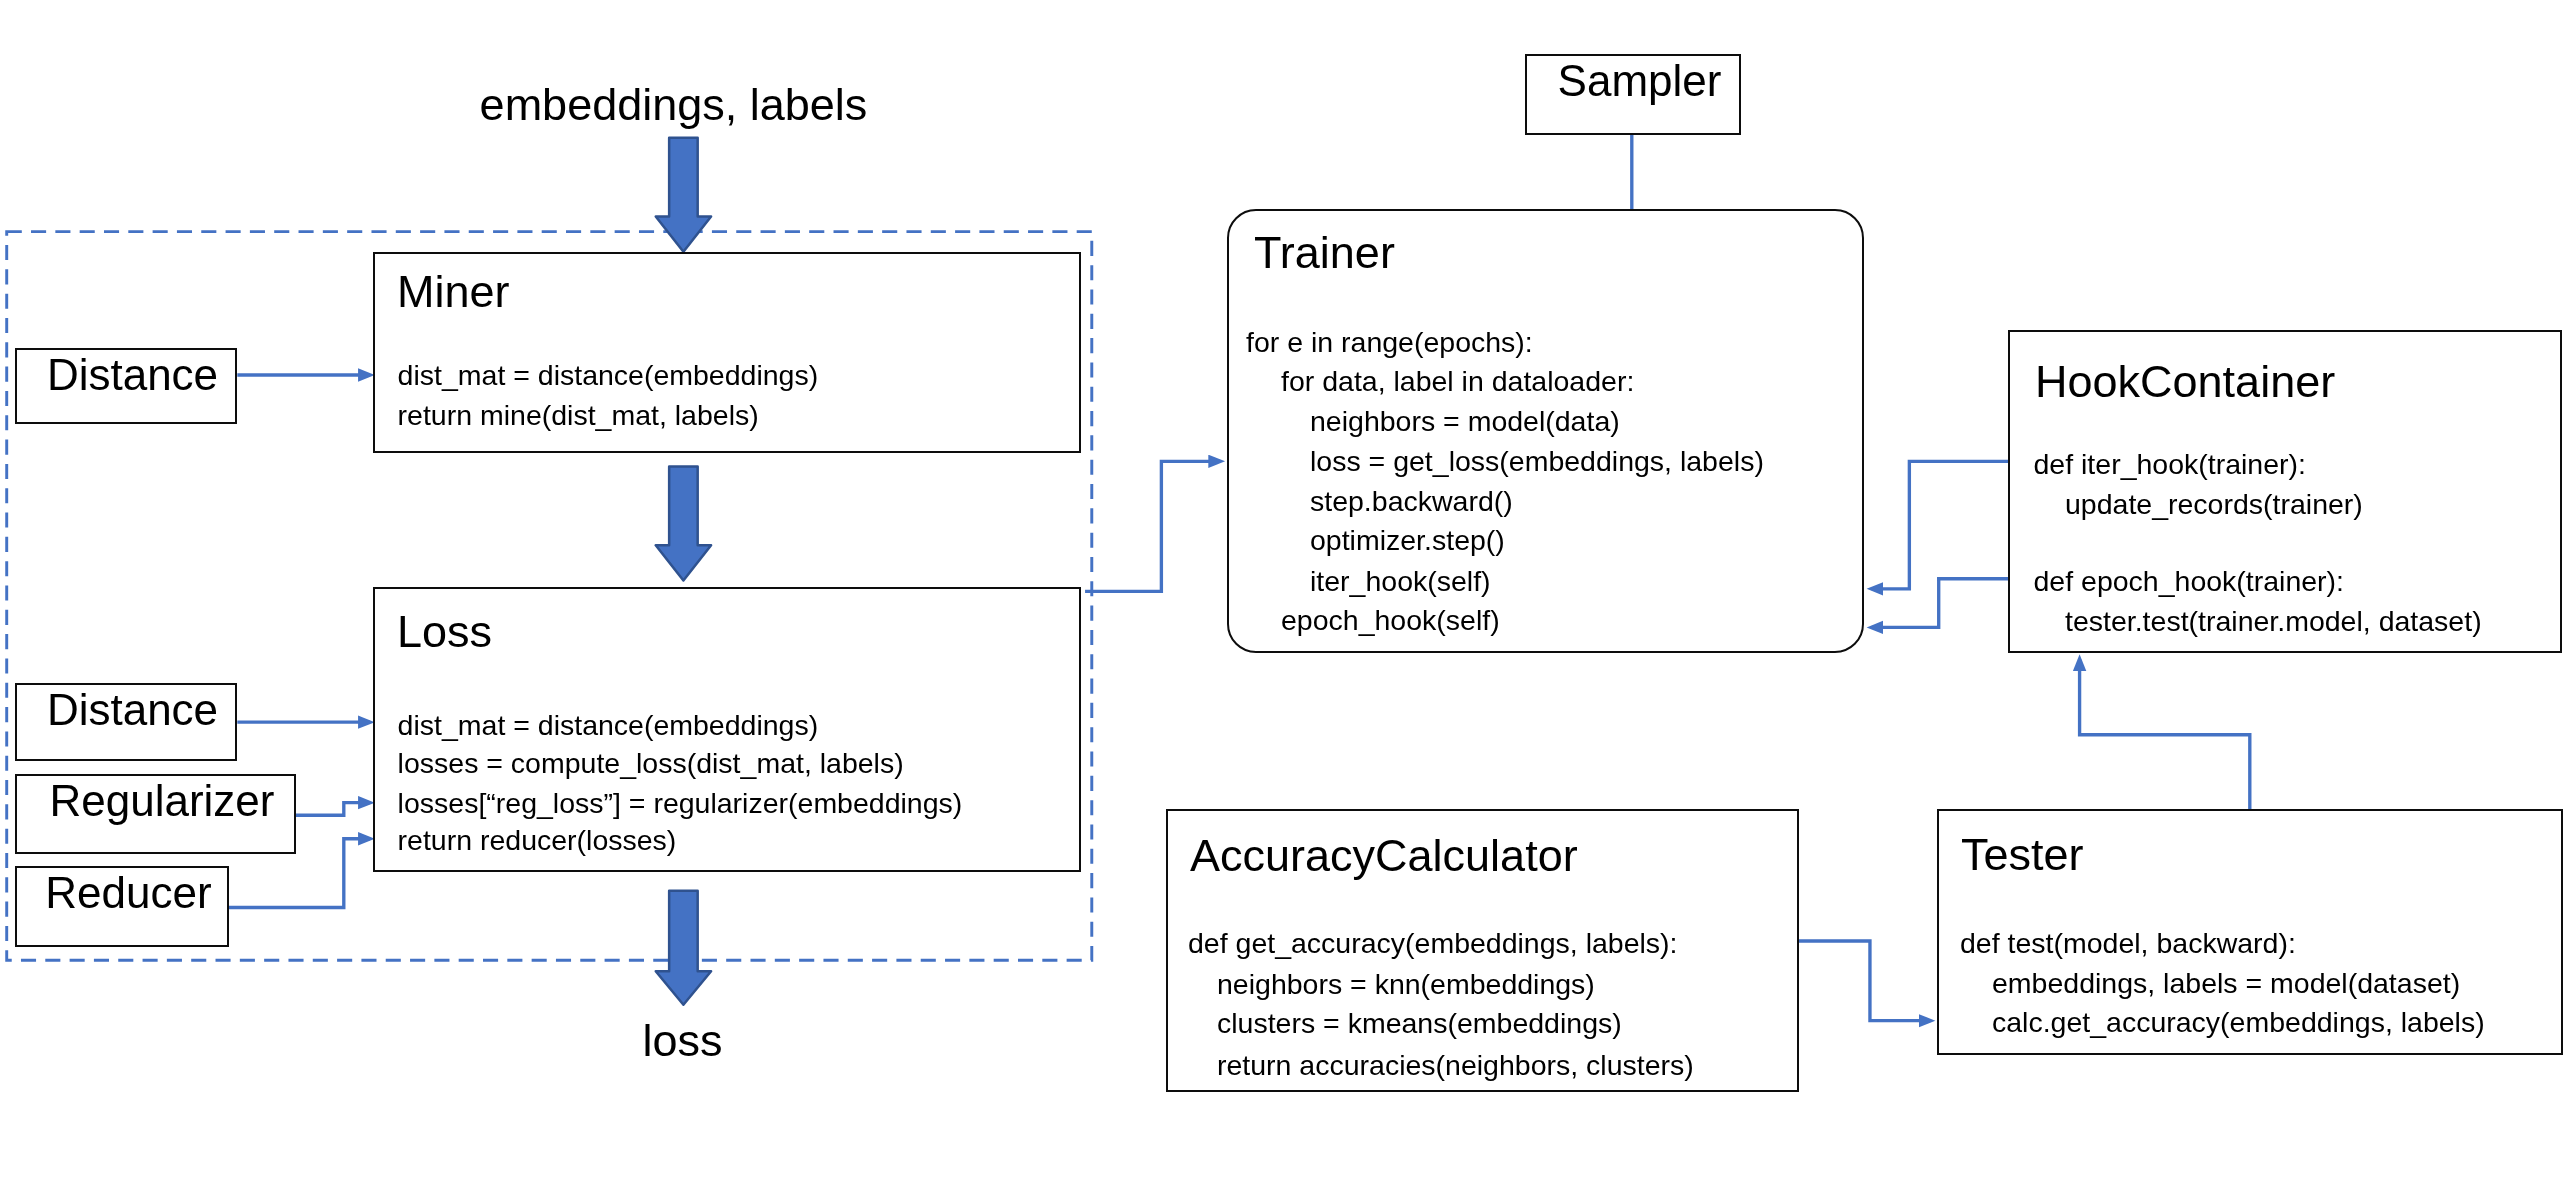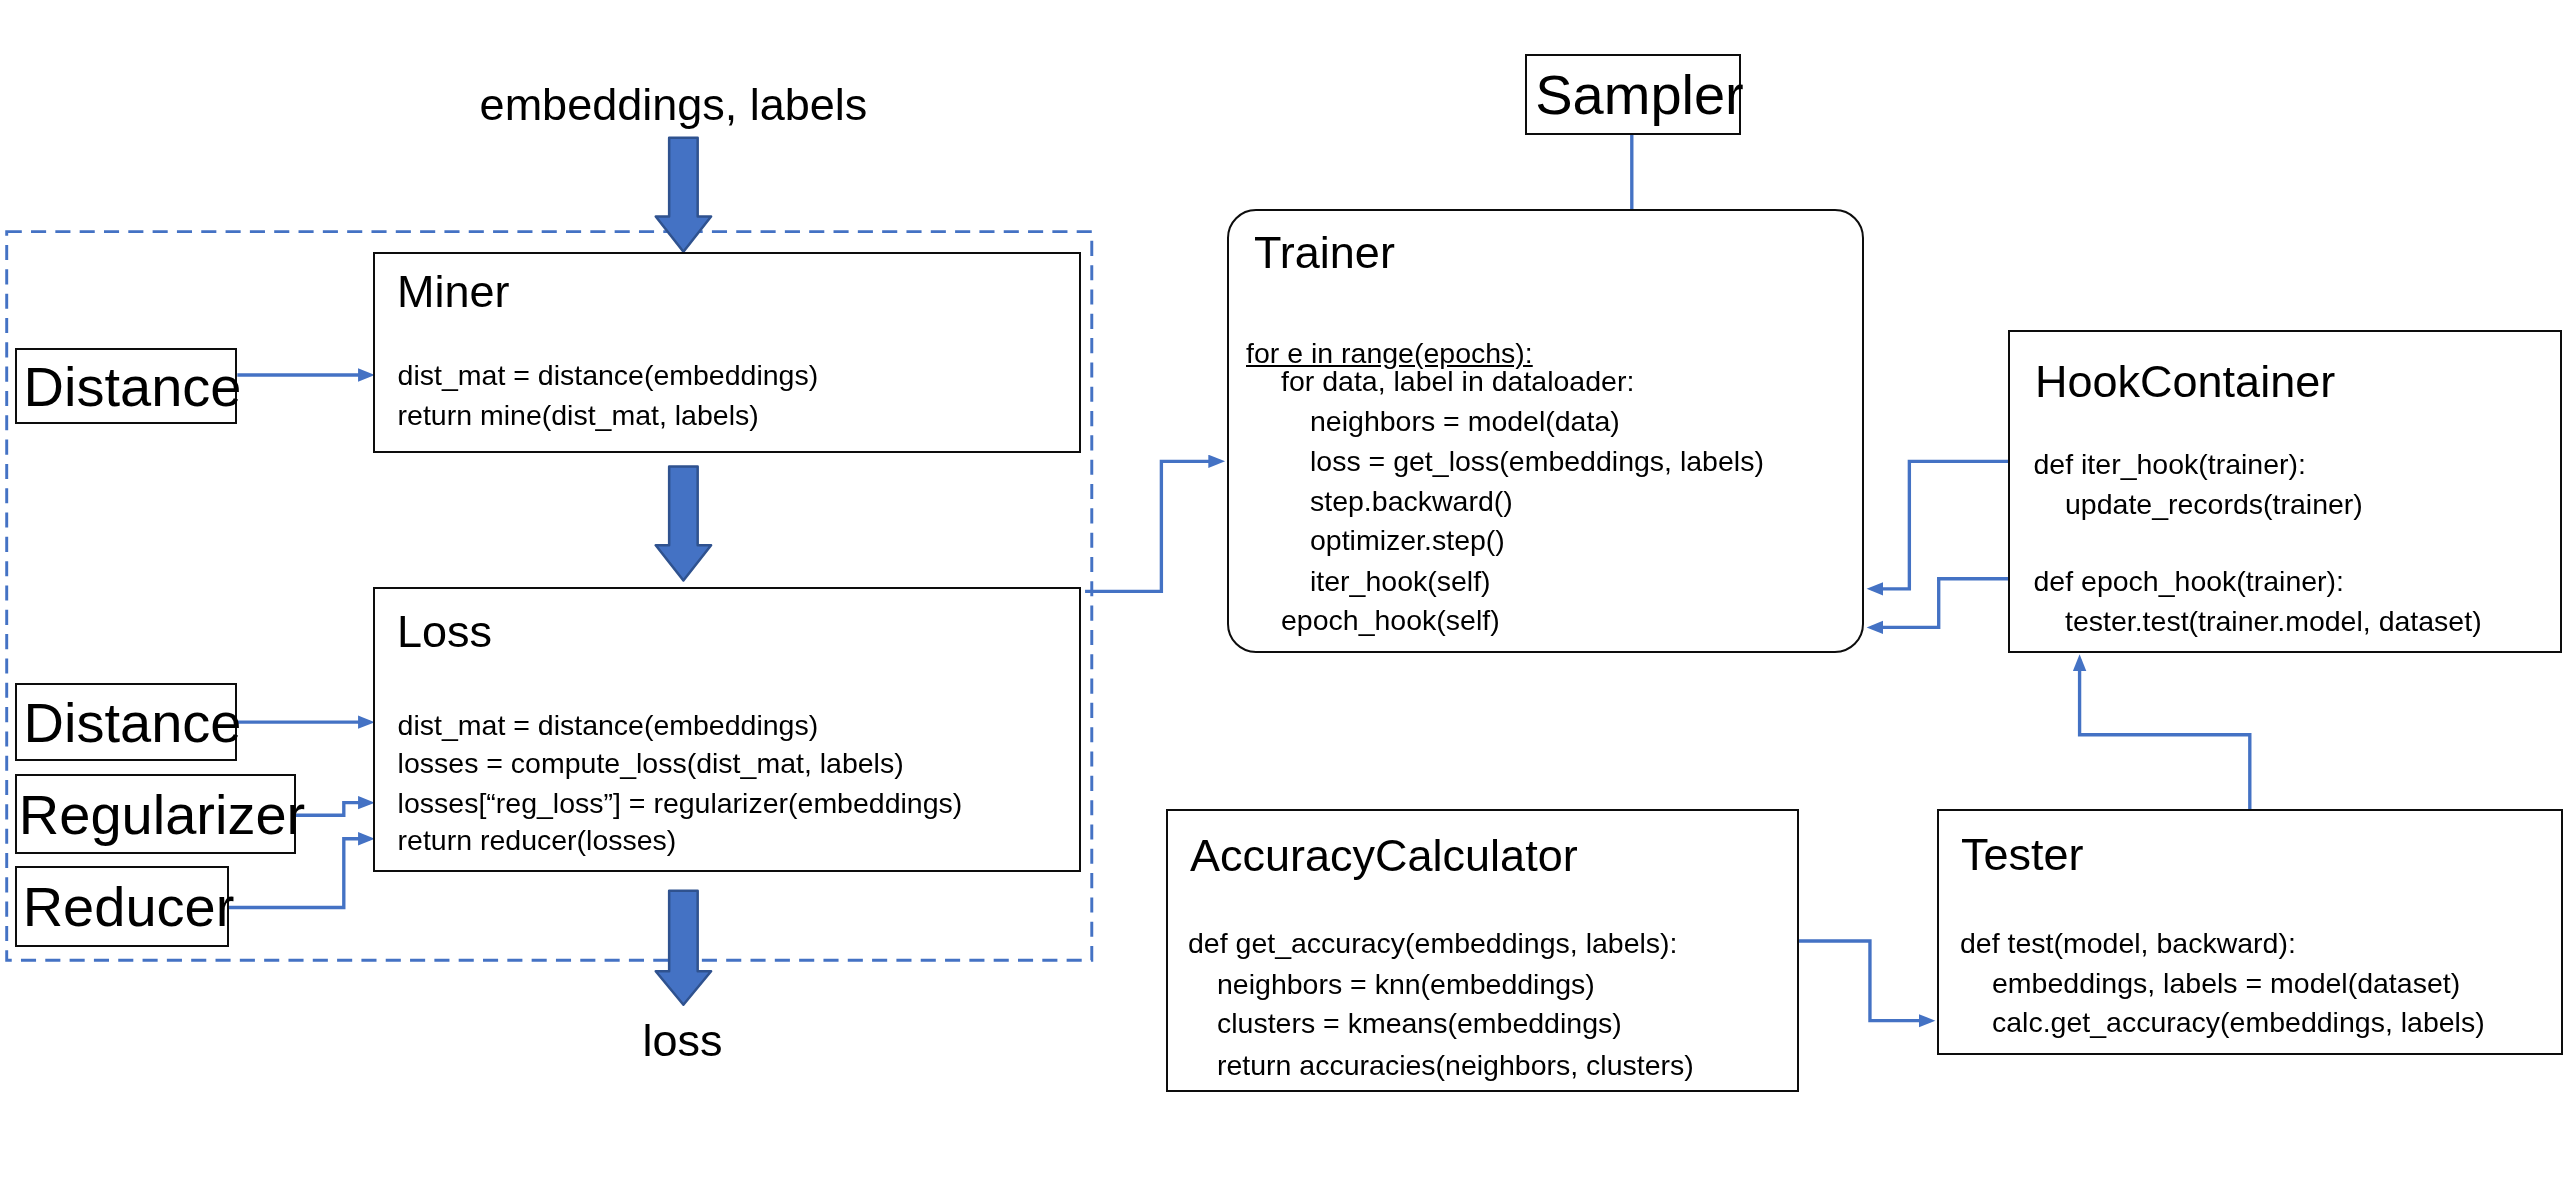--- a/index.html
+++ b/index.html
@@ -9,21 +9,21 @@
     --text:#000000;
     --background:#ffffff;
   }
   *{margin:0;padding:0;box-sizing:border-box;}
   html,body{background:var(--background);}
   body{font-family:"Liberation Sans", sans-serif;color:var(--text);}
   #canvas{position:relative;width:2576px;height:1181px;background:var(--background);overflow:hidden;}
   #wires{position:absolute;left:0;top:0;width:2576px;height:1181px;}
   .box{position:absolute;background:var(--background);border:2.5px solid var(--box-border);}
   .module{border-width:2.5px;}
-  .label-box{display:flex;align-items:center;justify-content:center;font-size:56px;padding-left:13px;}
+  .label-box{display:flex;justify-content:center;font-size:44px;padding-left:13px;}
   .title{position:absolute;font-size:45px;line-height:52px;white-space:nowrap;}
   .code{position:absolute;font-size:28.5px;line-height:40px;white-space:nowrap;}
   .free-label{position:absolute;font-size:45px;line-height:50px;text-align:center;}
   .thin-wire{fill:none;stroke:var(--arrow-blue);stroke-width:4px;}
   .thick-arrow{fill:var(--arrow-blue);stroke:var(--arrow-blue-dark);stroke-width:3px;stroke-linejoin:round;}
   .dashed{fill:none;stroke:var(--arrow-blue);stroke-width:3.5px;stroke-dasharray:18 11;}
   #arrowhead path{fill:var(--arrow-blue);}
 </style>
 </head>
 <body>
@@ -84,21 +84,21 @@
   <div class="box label-box" style="left:15px;top:866px;width:214px;height:81px;">
     <span>Reducer</span>
   </div>
 
   <div class="box label-box" style="left:1525px;top:54px;width:216px;height:81px;">
     <span>Sampler</span>
   </div>
 
   <div class="box module" style="left:1227px;top:209px;width:637px;height:444px;border-radius:29px;">
     <div class="title" style="left:25px;top:16px;">Trainer</div>
-    <div class="code" style="left:17px;top:122px;text-decoration:underline;">for e in range(epochs):</div>
+    <div class="code" style="left:17px;top:111px;">for e in range(epochs):</div>
     <div class="code" style="left:52px;top:150px;">for data, label in dataloader:</div>
     <div class="code" style="left:81px;top:190px;">neighbors = model(data)</div>
     <div class="code" style="left:81px;top:230px;">loss = get_loss(embeddings, labels)</div>
     <div class="code" style="left:81px;top:270px;">step.backward()</div>
     <div class="code" style="left:81px;top:309px;">optimizer.step()</div>
     <div class="code" style="left:81px;top:350px;">iter_hook(self)</div>
     <div class="code" style="left:52px;top:389px;">epoch_hook(self)</div>
   </div>
 
   <div class="box module" style="left:2008px;top:330px;width:554px;height:323px;">

